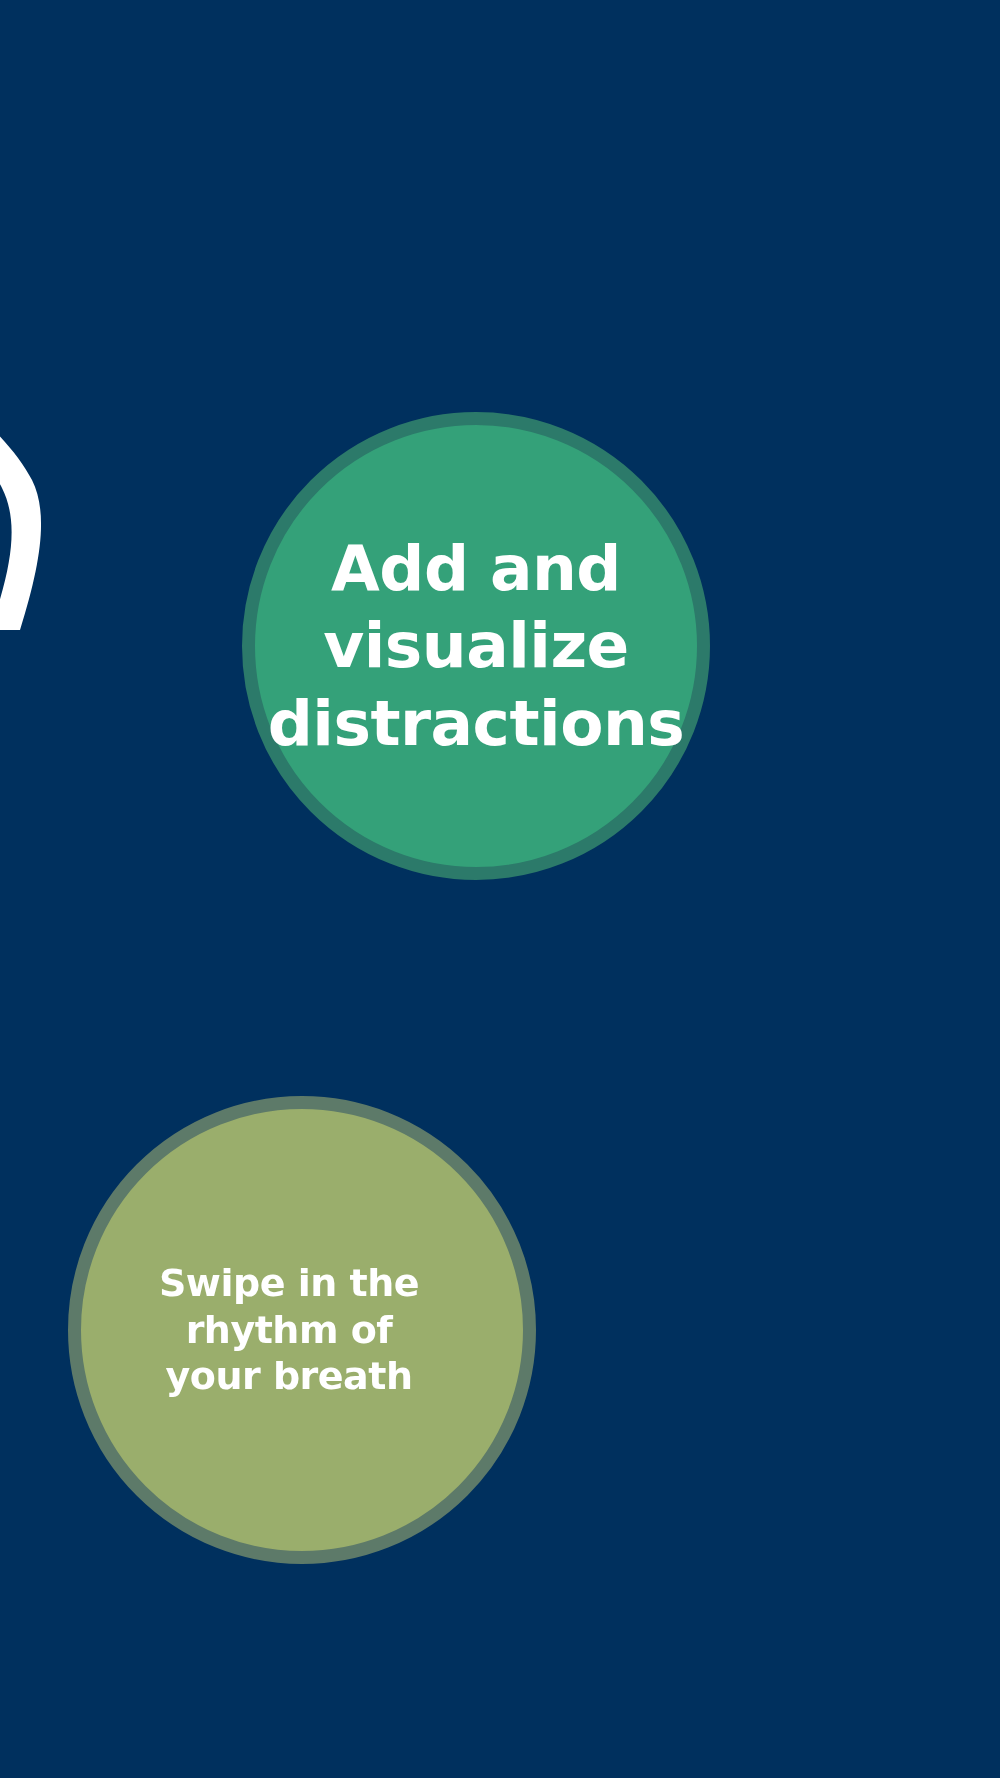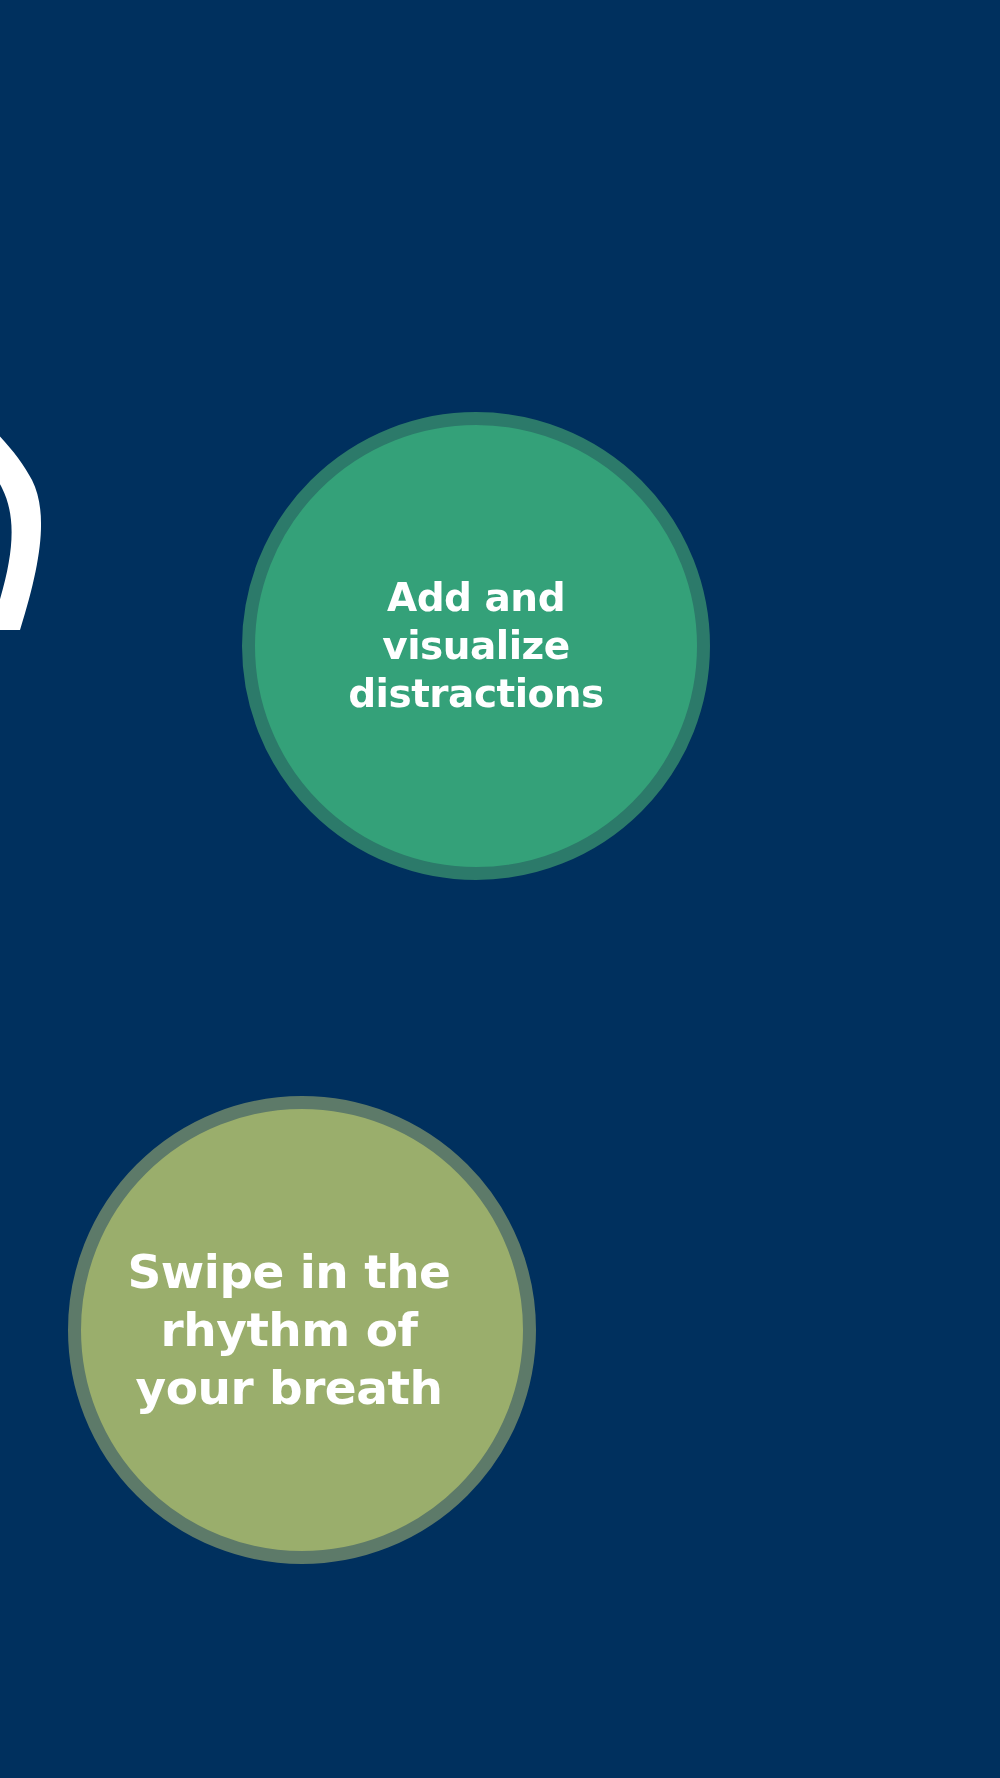--- a/index.html
+++ b/index.html
@@ -50,35 +50,35 @@
   
   #bubble-distractions {
     left: 242px;
     top: 412px;
     width: 468px;
     height: 468px;
     background: #34a179;
     border: 13px solid #2c7a6a;
   }
   #bubble-distractions .bubble-label {
-    font-size: 39px;
+    font-size: 63px;
     line-height: 1.23;
   }
 
   
   #bubble-breath {
     left: 68px;
     top: 1096px;
     width: 468px;
     height: 468px;
     background: #9aae6c;
     border: 13px solid #5d7a69;
   }
   #bubble-breath .bubble-label {
-    font-size: 47px;
+    font-size: 38px;
     line-height: 1.23;
     transform: translateX(-13px);
   }
 </style>
 </head>
 <body>
 
 <div id="screen">
 
   <svg class="swoosh" viewBox="0 0 220 300" xmlns="http://www.w3.org/2000/svg">

